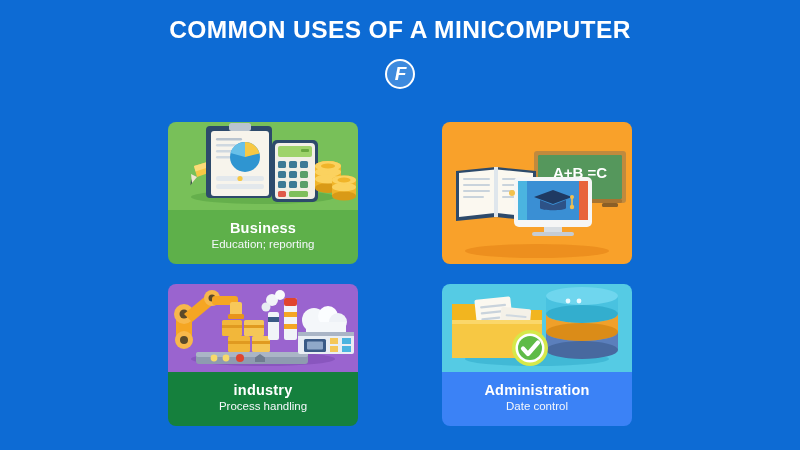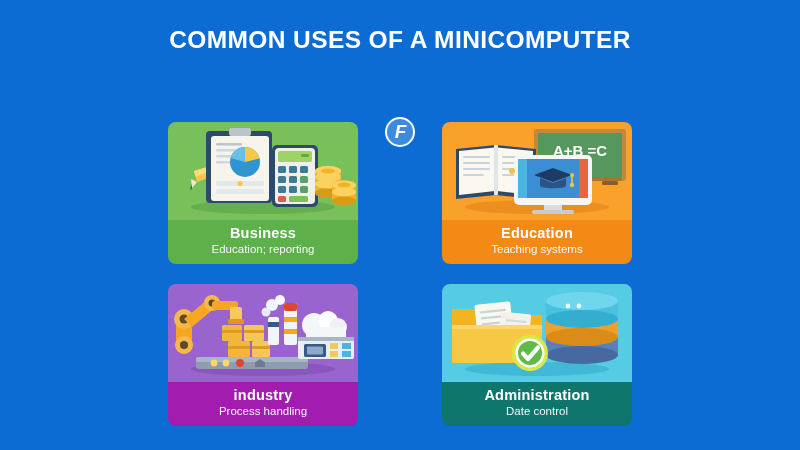--- a/index.html
+++ b/index.html
@@ -20,22 +20,21 @@
   
   .header {
     position: absolute;
     top: 0; left: 0;
     width: 800px;
     height: 118px;
     display: flex;
     flex-direction: column;
     align-items: center;
     justify-content: flex-start;
-    padding-top: 27px;
-    gap: 48px;
+    padding-top: 17px;
   }
 
   .page-title {
     color: #ffffff;
     font-size: 24.5px;
     font-weight: bold;
     letter-spacing: 0.4px;
     text-align: center;
     line-height: 1.1;
     white-space: nowrap;
@@ -120,21 +119,21 @@
     bottom: 6px;
     width: 76%;
     height: 14px;
     border-radius: 50%;
     opacity: 0.30;
     background: #000;
   }
 
   .card-label {
     flex: 0 0 auto;
-    height: 44px;
+    height: 54px;
     display: flex;
     flex-direction: column;
     align-items: center;
     justify-content: center;
     gap: 1px;
     padding-bottom: 3px;
   }
 
   .label-title {
     color: #ffffff;
@@ -153,25 +152,25 @@
   
   .card-business .card-art   { background: #78c059; }
   .card-business .card-label { background: #5eb04a; }
   .card-business .ground     { background: #4e9b3c; opacity: .45; }
 
   .card-education .card-art   { background: #f9a12a; }
   .card-education .card-label { background: #f38a15; }
   .card-education .ground     { background: #de7a10; opacity: .45; }
 
   .card-industry .card-art   { background: #9a64cf; }
-  .card-industry .card-label { background: #a21caf; }
+  .card-industry .card-label { background: #15803d; }
   .card-industry .ground     { background: #7848ad; opacity: .5; }
 
   .card-admin .card-art   { background: #55cbe4; }
-  .card-admin .card-label { background: #0f766e; }
+  .card-admin .card-label { background: #3b82f6; }
   .card-admin .ground     { background: #2ba3c6; opacity: .45; }
 
   .art-svg {
     position: absolute;
     left: 0; top: 0;
     width: 100%;
     height: 100%;
     display: block;
   }
 </style>
@@ -315,24 +314,20 @@
             <path d="M130 48 L130 57" stroke="#f2c14e" stroke-width="1.6" fill="none"></path>
             <circle cx="130" cy="58" r="2.2" fill="#f2c14e"></circle>
           </g>
           <rect x="102" y="78" width="18" height="6" fill="#d8dde2"></rect>
           <rect x="90" y="83" width="42" height="4" rx="2" fill="#c5ccd4"></rect>
         </g>
 
         <circle cx="70" cy="44" r="3" fill="#f2c14e"></circle>
       </svg>
     </div>
-    <div class="card-label">
-      <div class="label-title">Education</div>
-      <div class="label-sub">Teaching systems</div>
-    </div>
   </div>
 
   <div class="card card-industry">
     <div class="card-art">
       <div class="ground"></div>
       <svg class="art-svg" viewBox="0 0 190 88">
 
         <g>
           <rect x="8" y="28" width="16" height="34" rx="4" fill="#f5a623"></rect>
           <circle cx="16" cy="30" r="10" fill="#f7b84b"></circle>

